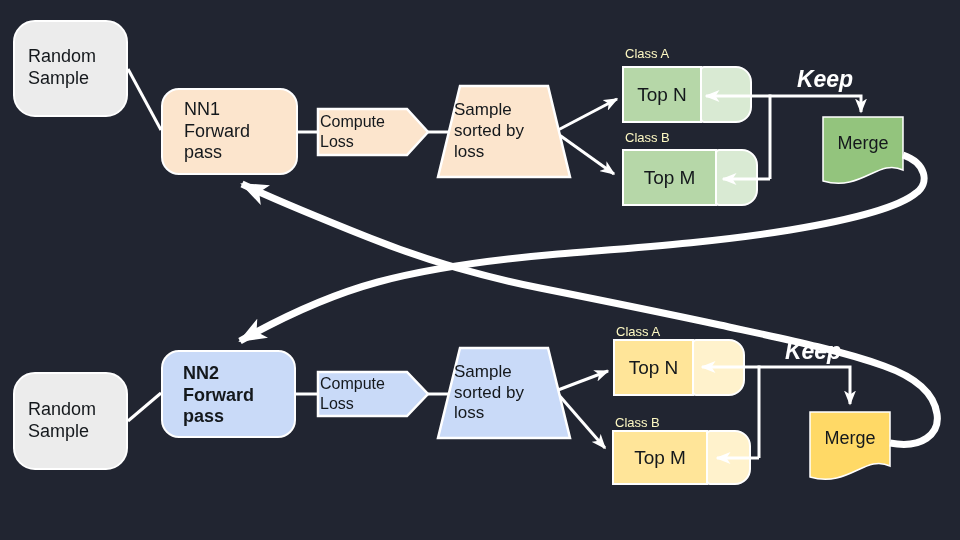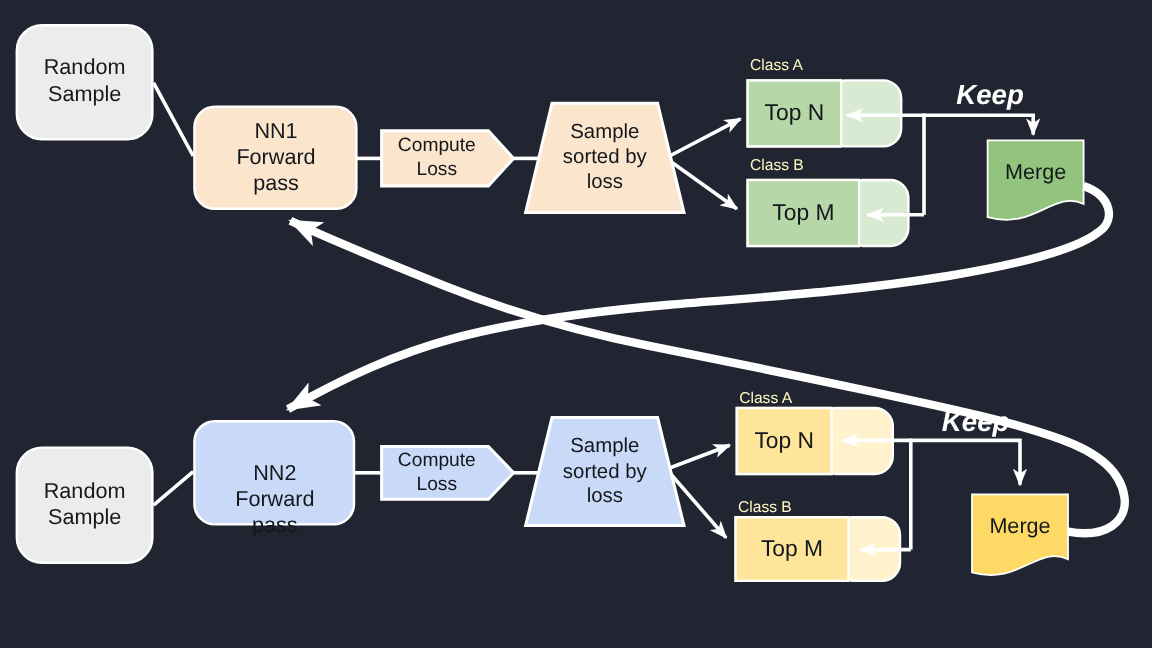--- a/index.html
+++ b/index.html
@@ -16,21 +16,21 @@
   .roundbox{
     position:absolute;box-sizing:border-box;
     border:2.5px solid #ffffff;border-radius:18px;
   }
   .graybox{background:#ececec;border-radius:22px;border-width:2px;}
   .peachbox{background:#fce5cd;}
   .bluebox{background:#c9daf8;}
 
   .txt{
     position:absolute;display:flex;align-items:center;justify-content:center;
-    text-align:center;color:#14181c;font-size:18px;line-height:1.22;
+    text-align:left;color:#14181c;font-size:18px;line-height:1.22;
   }
   .classlabel{
     position:absolute;color:#fef9c3;font-size:13px;line-height:16px;
     white-space:nowrap;
   }
   .keep{
     position:absolute;color:#ffffff;font-size:23px;font-weight:700;
     display:flex;align-items:center;justify-content:center;white-space:nowrap;font-style:italic;
   }
   .classbox{position:absolute;}
@@ -105,21 +105,21 @@
     <div class="cb-dark green-d" style="width:95px;">Top M</div>
   </div>
 
   <div class="keep lyr3" style="left:790px;top:66px;width:70px;height:26px;">Keep</div>
   <div class="txt lyr3" style="left:823px;top:119px;width:80px;height:50px;">Merge</div>
 
   <div class="roundbox graybox" style="left:13px;top:372px;width:115px;height:98px;"></div>
   <div class="txt lyr3" style="left:28px;top:389px;width:85px;height:64px;">Random Sample</div>
 
   <div class="roundbox bluebox" style="left:161px;top:350px;width:135px;height:88px;"></div>
-  <div class="txt lyr3" style="left:183px;top:363px;width:92px;height:107px;">NN2 Forward pass</div>
+  <div class="txt lyr3" style="left:183px;top:342px;width:92px;height:107px;font-weight:bold;">NN2 Forward pass</div>
 
   <div class="txt lyr3" style="left:320px;top:372px;width:88px;height:44px;font-size:16px;">Compute Loss</div>
   <div class="txt lyr3" style="left:454px;top:350px;width:100px;height:86px;font-size:17px;">Sample sorted by loss</div>
 
   <div class="classlabel lyr3" style="left:616px;top:324px;">Class A</div>
   <div class="classbox" style="left:613px;top:339px;width:132px;height:57px;">
     <div class="cb-light yellow-l" style="width:53px;"></div>
     <div class="cb-dark yellow-d" style="width:81px;">Top N</div>
   </div>
 

